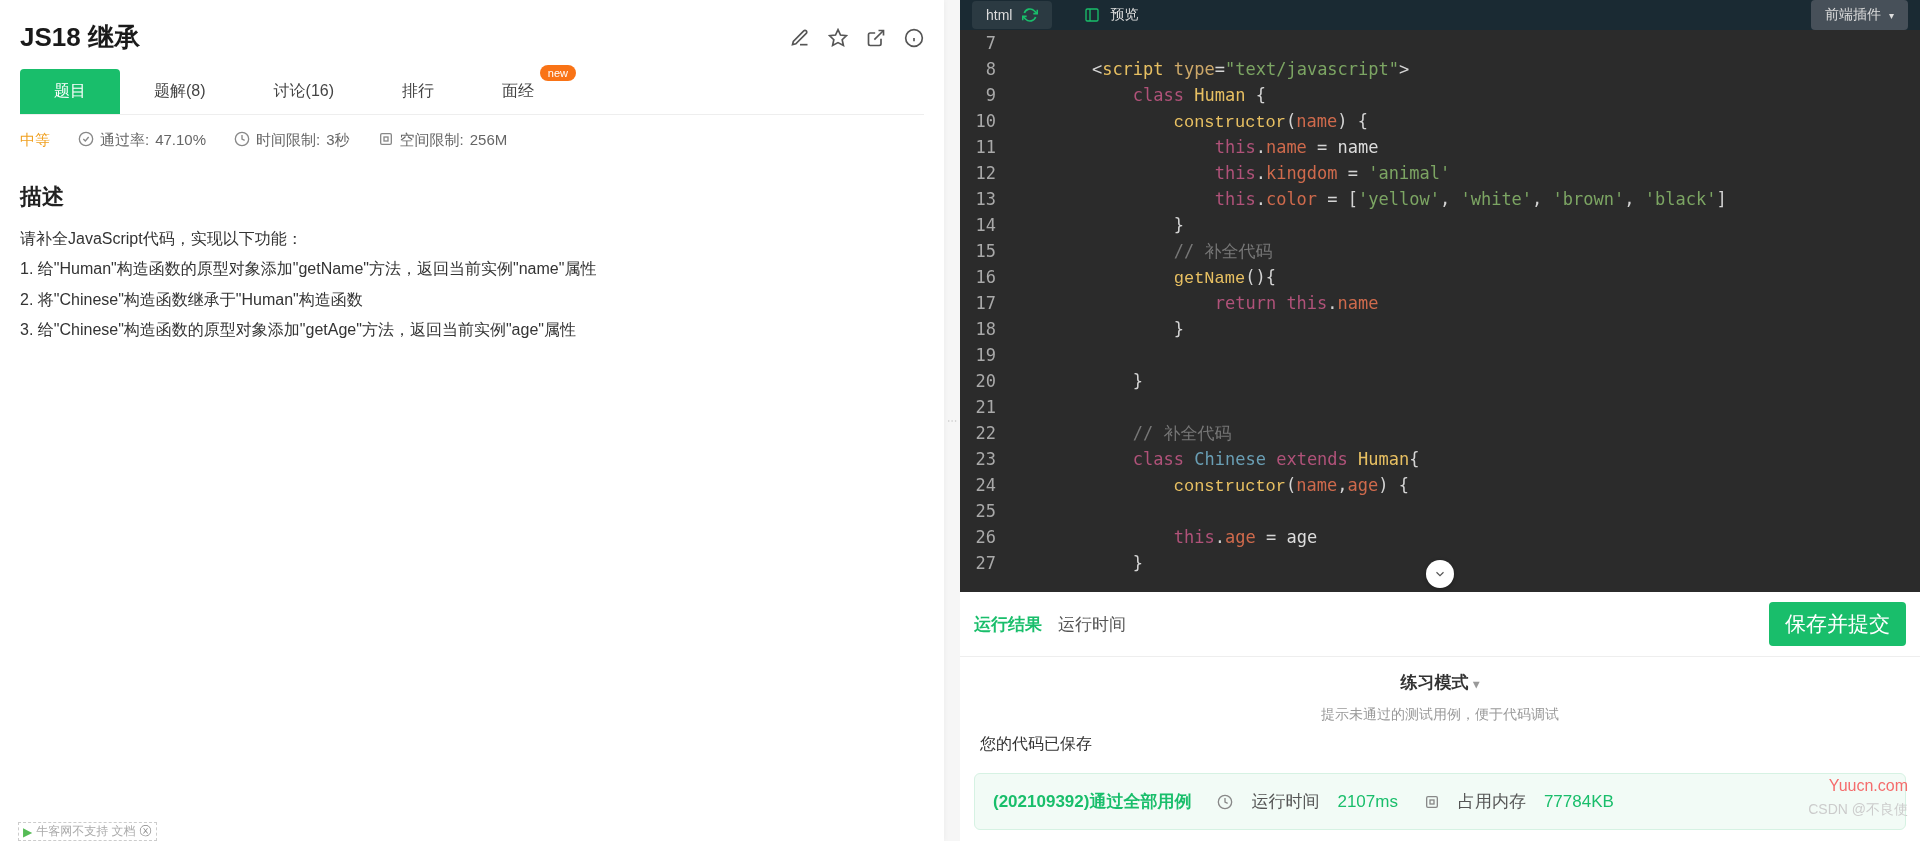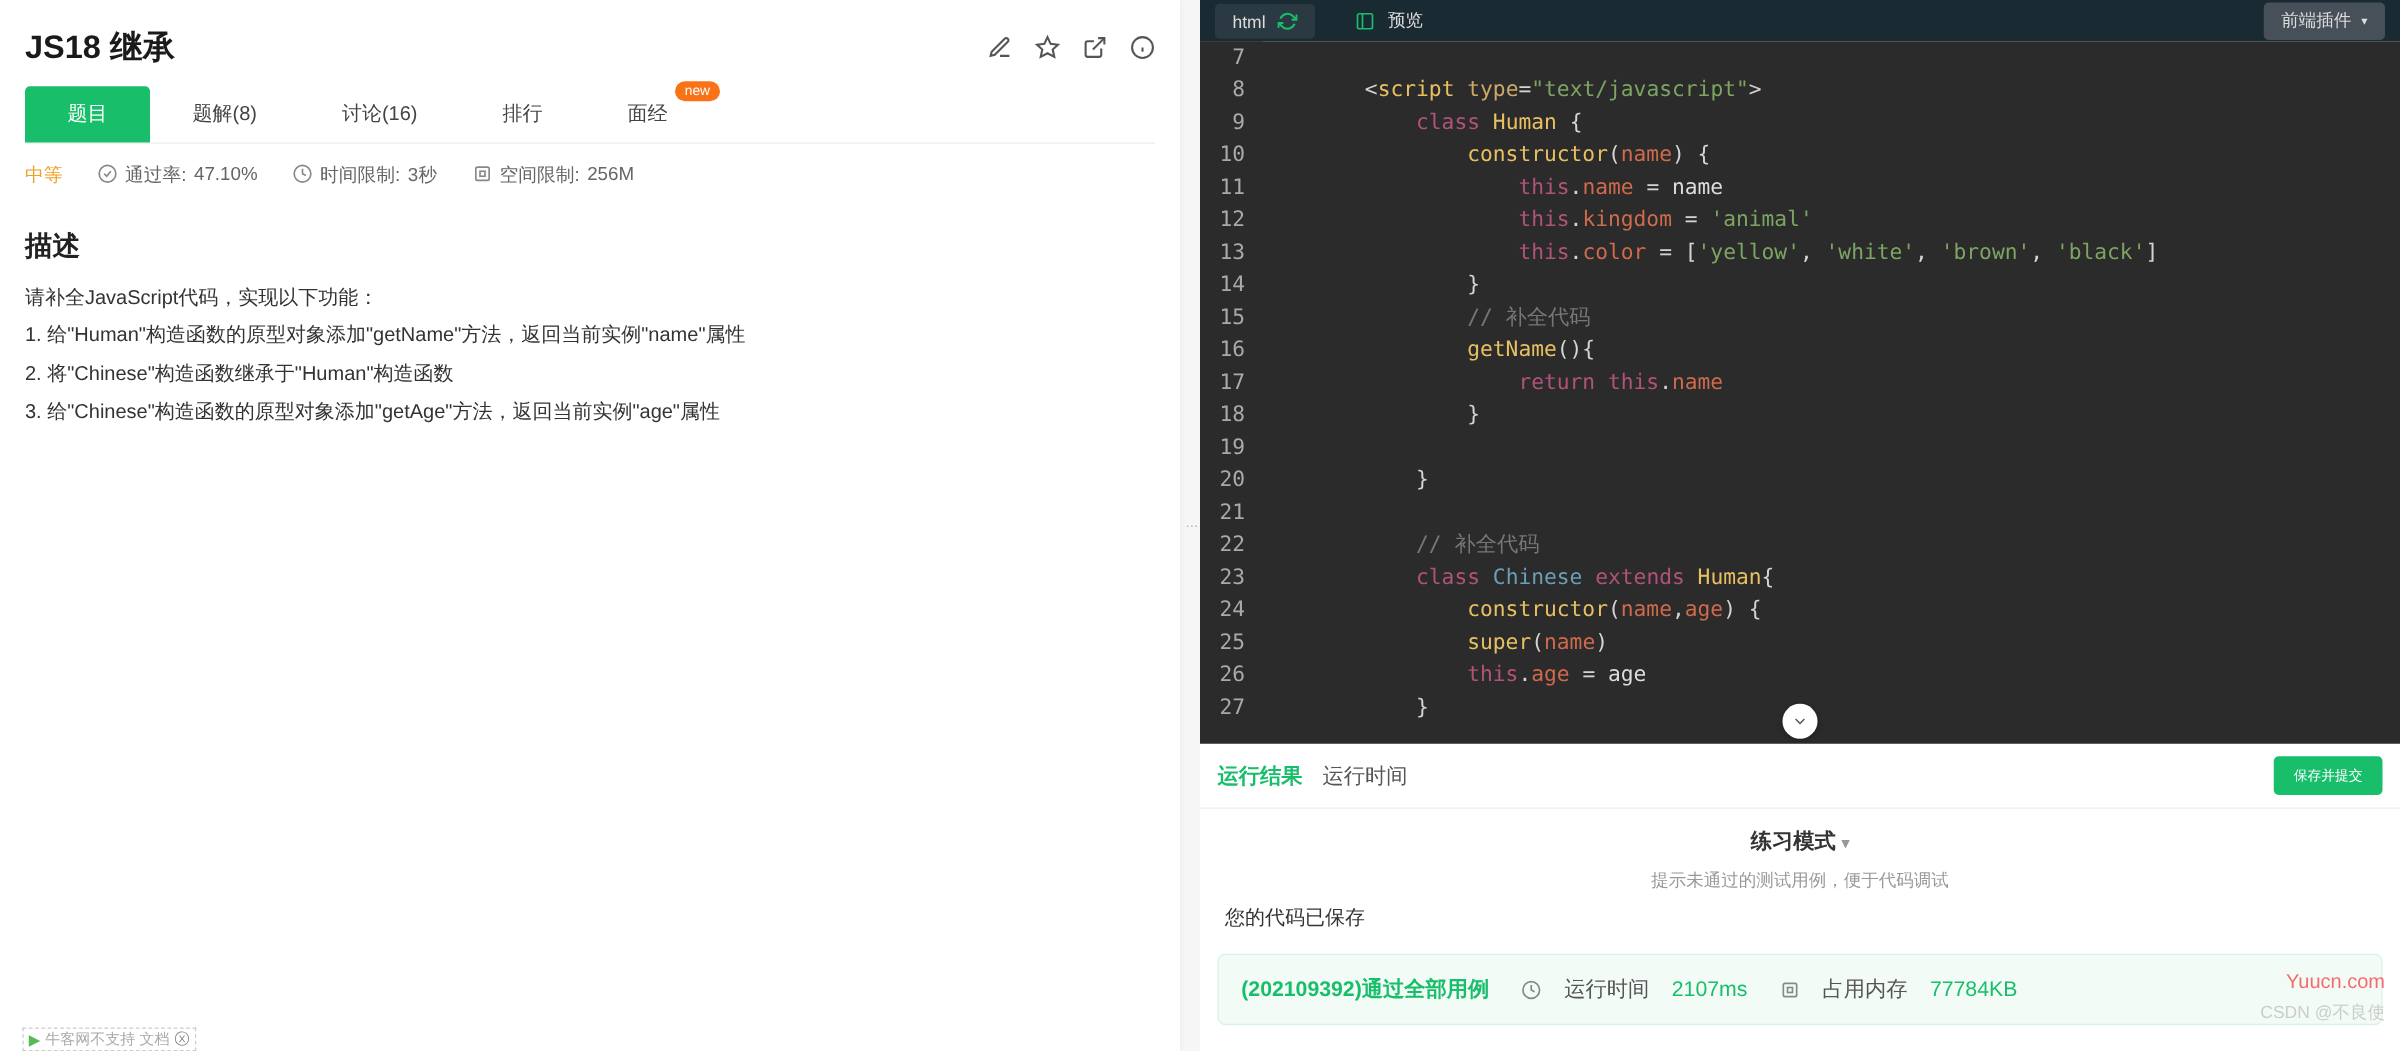--- a/index.html
+++ b/index.html
@@ -81,39 +81,39 @@
     position: relative;
     overflow: hidden;
   }
   .code-row { display: flex; line-height: 26px; height: 26px; white-space: pre; }
   .gutter { width: 50px; text-align: right; padding-right: 14px; color: #a9a9a9; user-select: none; background:#2b2b2b; }
   .code { }
   .tok-tag { color: #e8c062; }
   .tok-attr { color: #cda869; }
   .tok-str { color: #7ca563; }
   .tok-kw { color: #b05279; }
-  .tok-fn { color: #e8c062; }
+  .tok-fn { color: #e8c062; font-family: Liberation Mono, monospace; }
   .tok-this{ color: #b05279; }
   .tok-prop{ color: #cf6a4c; }
   .tok-pun { color: #d4d4d4; }
   .tok-name{ color: #e8c062; }
   .tok-cls { color: #6a9fb5; }
   .tok-cmt { color: #777; }
   .collapse-pill {
     position: absolute; left: 50%; transform: translateX(-50%);
     bottom: 4px; width: 28px; height: 28px; border-radius: 999px;
     background: #fff; box-shadow: 0 1px 4px rgba(0,0,0,.3);
     display: flex; align-items: center; justify-content: center; color:#555; cursor:pointer;
   }
 
   .result-bar { display: flex; align-items: center; justify-content: space-between; padding: 10px 14px; border-bottom: 1px solid #eee; background:#fff; }
   .result-tabs { display: flex; gap: 16px; font-size: 17px; }
   .result-tab { cursor: pointer; color: #555; }
   .result-tab.active { color: #19be6b; font-weight: 600; }
-  .submit-btn { background: #19be6b; color: #fff; padding: 8px 16px; border-radius: 4px; cursor: pointer; font-size: 11px; margin-left: 11px; }
+  .submit-btn { background: #19be6b; color: #fff; padding: 8px 16px; border-radius: 4px; cursor: pointer; font-size: 21px; margin-left: 11px; }
 
   .practice-row { padding: 14px 20px 6px; display: flex; align-items: center; gap: 12px; font-size: 17px; flex-direction: column; }
   .practice-label { font-weight: 600; color: #333; }
   .practice-hint { color: #999; font-size: 14px; }
   .saved-msg { padding: 4px 20px 14px; font-size: 16px; color: #333; }
 
   .pass-box {
     margin: 4px 14px 14px; padding: 16px 18px;
     background: #f2fbf6; border: 1px solid #d6f2e3; border-radius: 6px;
     display: flex; align-items: center; gap: 26px; font-size: 17px;
@@ -259,21 +259,21 @@
         <div class="code-row"><div class="gutter">15</div><div class="code">                <span class="tok-cmt">// 补全代码</span></div></div>
         <div class="code-row"><div class="gutter">16</div><div class="code">                <span class="tok-fn">getName</span><span class="tok-pun">(){</span></div></div>
         <div class="code-row"><div class="gutter">17</div><div class="code">                    <span class="tok-kw">return</span> <span class="tok-this">this</span><span class="tok-pun">.</span><span class="tok-prop">name</span></div></div>
         <div class="code-row"><div class="gutter">18</div><div class="code">                <span class="tok-pun">}</span></div></div>
         <div class="code-row"><div class="gutter">19</div><div class="code"></div></div>
         <div class="code-row"><div class="gutter">20</div><div class="code">            <span class="tok-pun">}</span></div></div>
         <div class="code-row"><div class="gutter">21</div><div class="code"></div></div>
         <div class="code-row"><div class="gutter">22</div><div class="code">            <span class="tok-cmt">// 补全代码</span></div></div>
         <div class="code-row"><div class="gutter">23</div><div class="code">            <span class="tok-kw">class</span> <span class="tok-cls">Chinese</span> <span class="tok-kw">extends</span> <span class="tok-name">Human</span><span class="tok-pun">{</span></div></div>
         <div class="code-row"><div class="gutter">24</div><div class="code">                <span class="tok-fn">constructor</span><span class="tok-pun">(</span><span class="tok-prop">name</span><span class="tok-pun">,</span><span class="tok-prop">age</span><span class="tok-pun">) {</span></div></div>
-        <div class="code-row"><div class="gutter">25</div><div class="code">                <span class="tok-fn">super</span><span class="tok-pun">(</span><span class="tok-prop">name</span><span class="tok-pun">)</span></div></div>
+        <div class="code-row"><div class="gutter">25</div></div>
         <div class="code-row"><div class="gutter">26</div><div class="code">                <span class="tok-this">this</span><span class="tok-pun">.</span><span class="tok-prop">age</span> <span class="tok-pun">=</span> age</div></div>
         <div class="code-row"><div class="gutter">27</div><div class="code">            <span class="tok-pun">}</span></div></div>
         <div class="collapse-pill">
           <svg width="14" height="14" viewBox="0 0 24 24" fill="none" stroke="currentColor" stroke-width="2">
             <polyline points="6 9 12 15 18 9"></polyline>
           </svg>
         </div>
       </div>
 
     <div class="result-bar">

